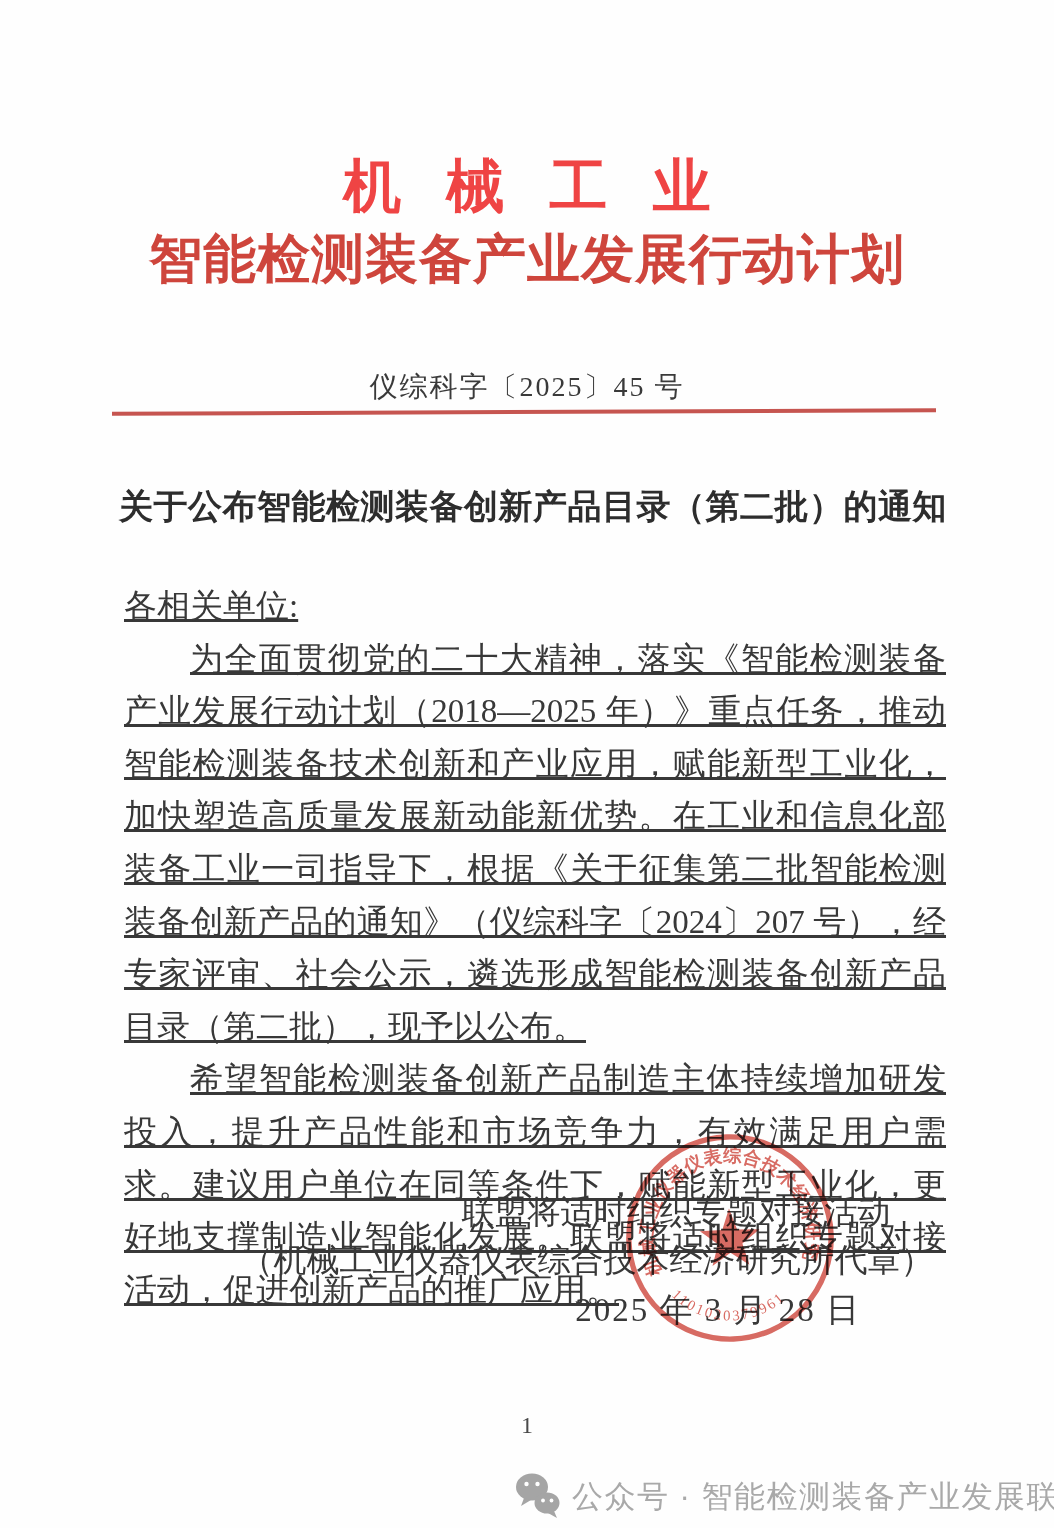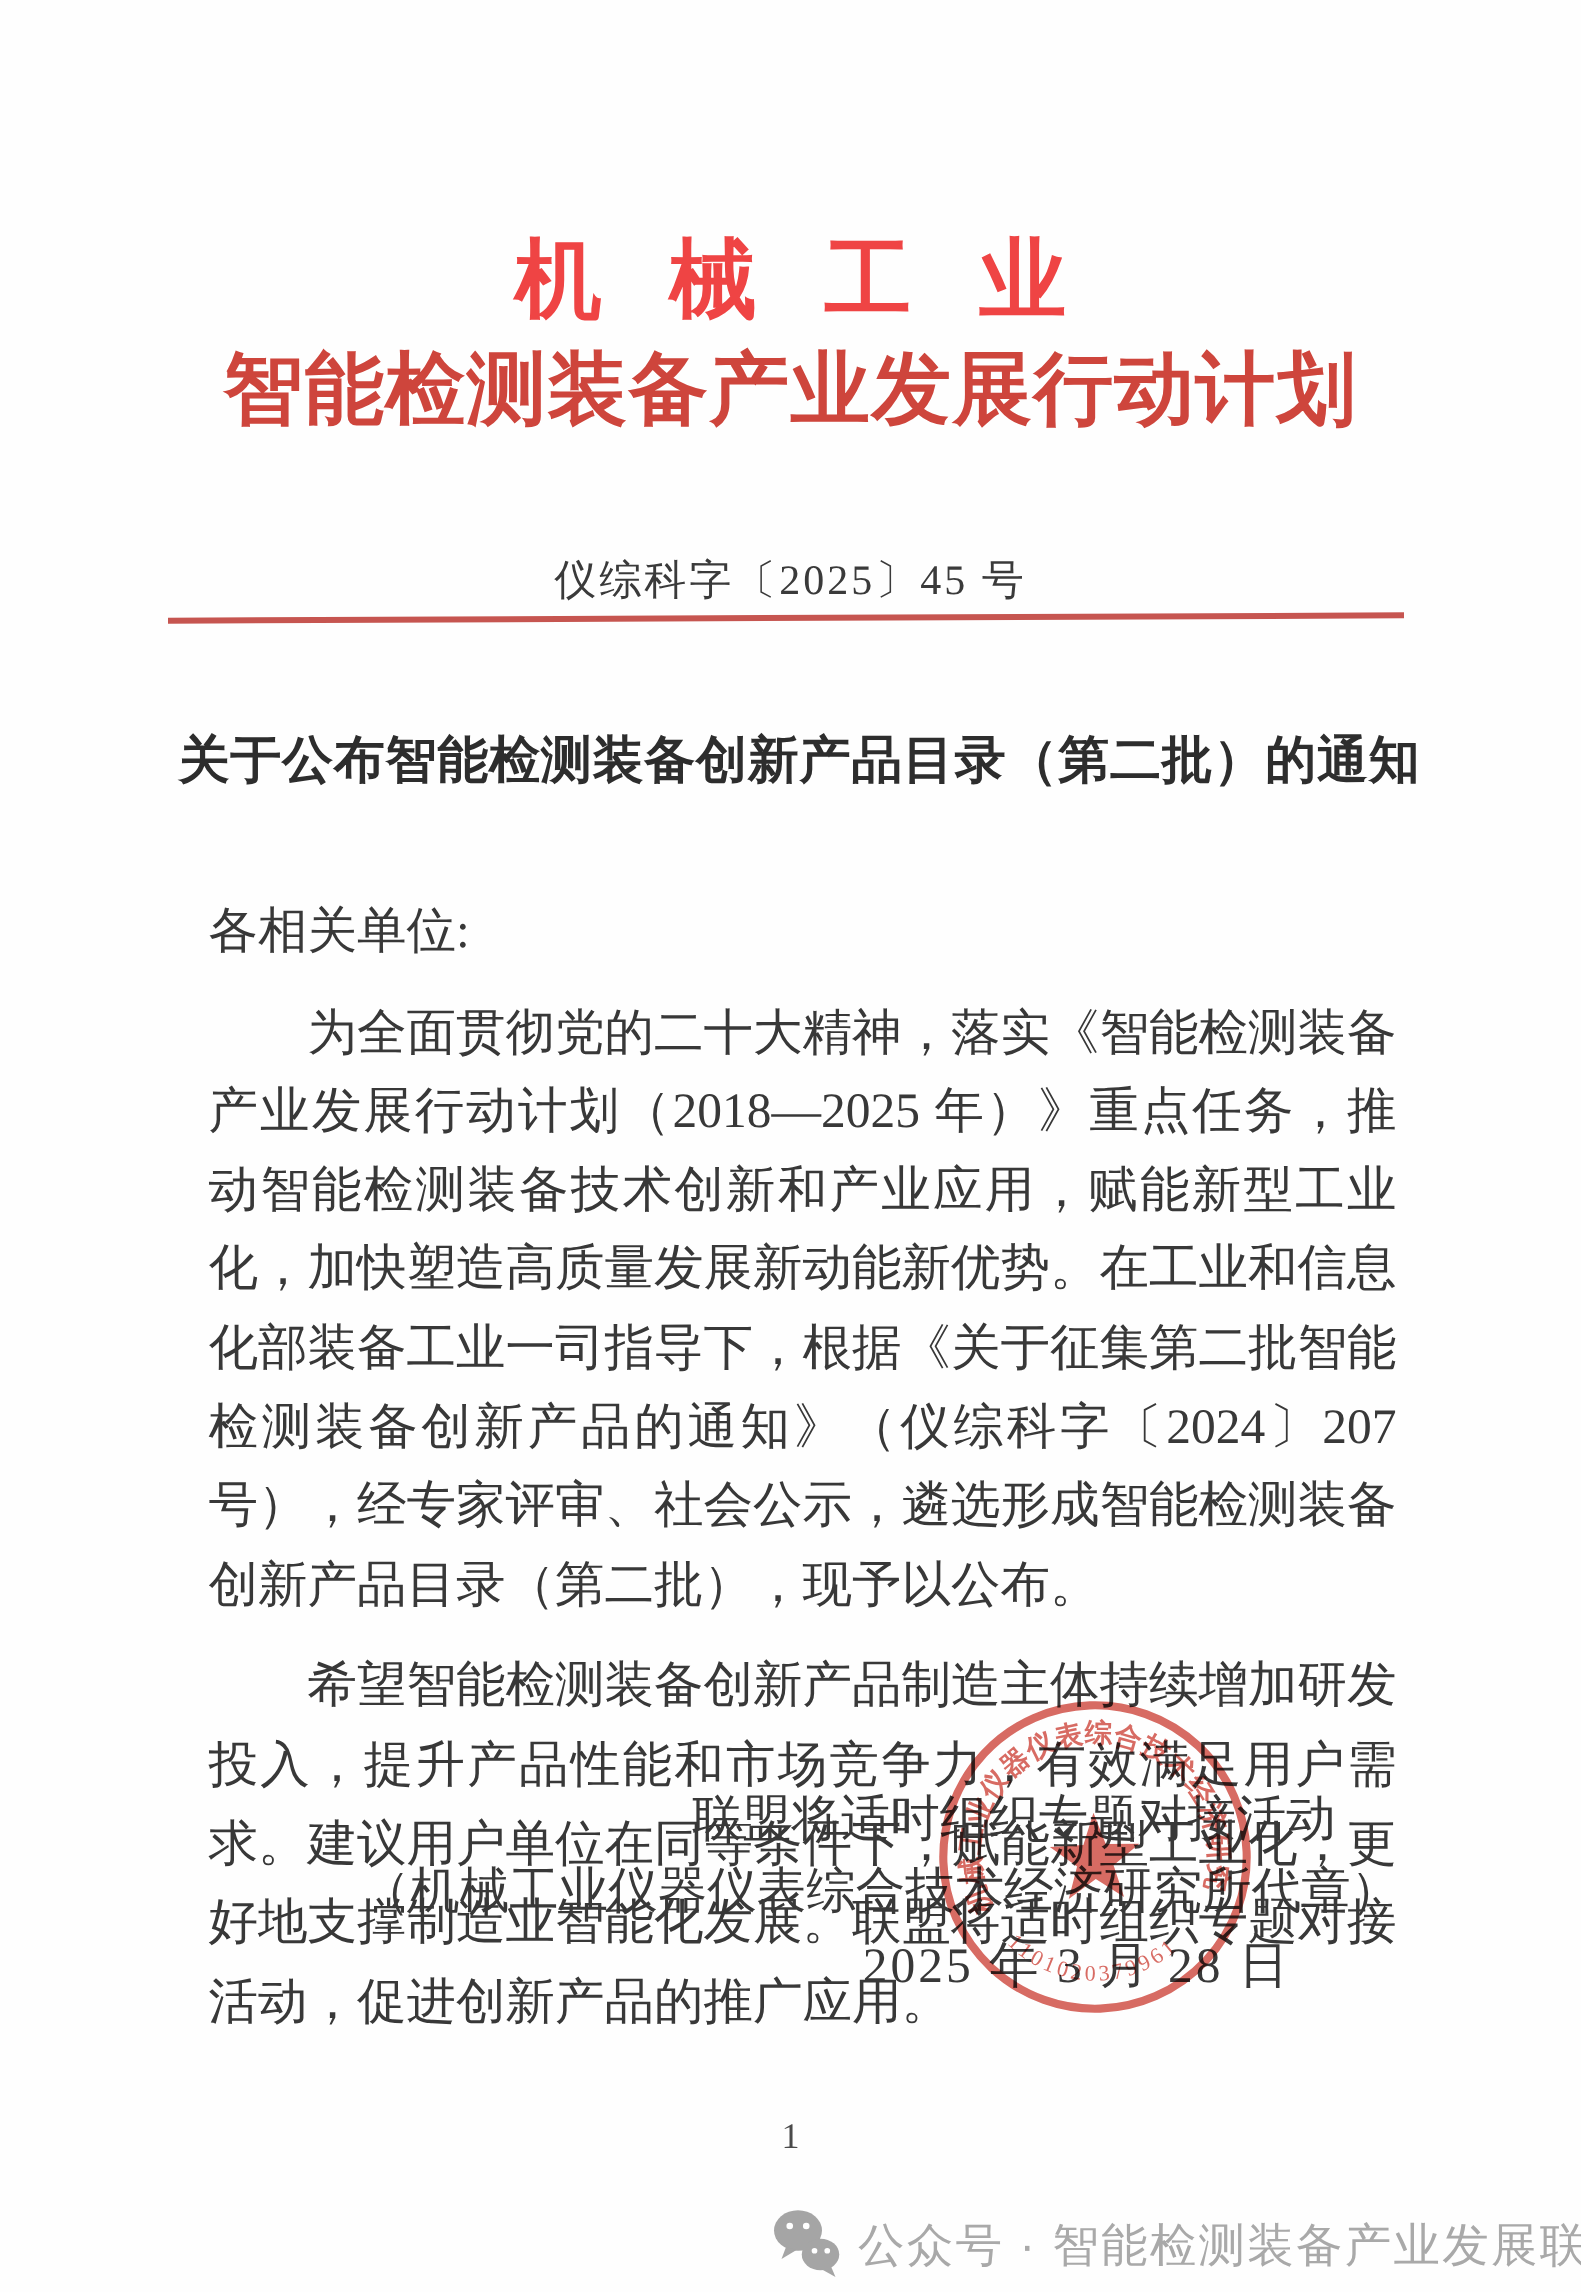--- a/index.html
+++ b/index.html
@@ -46,21 +46,21 @@
     font-size: 34px; font-weight: bold; color: #2d2d2d;
     letter-spacing: 0.5px; white-space: nowrap;
   }
 
   
   .doc-body {
     position: absolute; top: 580px; left: 124px; width: 822px;
     font-size: 33px; line-height: 52.6px; color: #383838;
     text-align: justify;
   }
-  .doc-body p { margin: 15px; text-indent: 2em; }
+  .doc-body p { margin: 0; text-indent: 2em; text-decoration: underline; }
   .doc-body .salutation { text-indent: 0; }
 
   
   .sig-line { position: absolute; left: 0; right: 0; text-align: center;
     font-size: 33px; color: #383838; white-space: nowrap; }
   .sig-org  { top: 1190px; padding-left: 298px; }
   .sig-note { top: 1238px; padding-left: 120px; }
   .sig-date { top: 1288px; padding-left: 382px; letter-spacing: 2px; }
 
   

